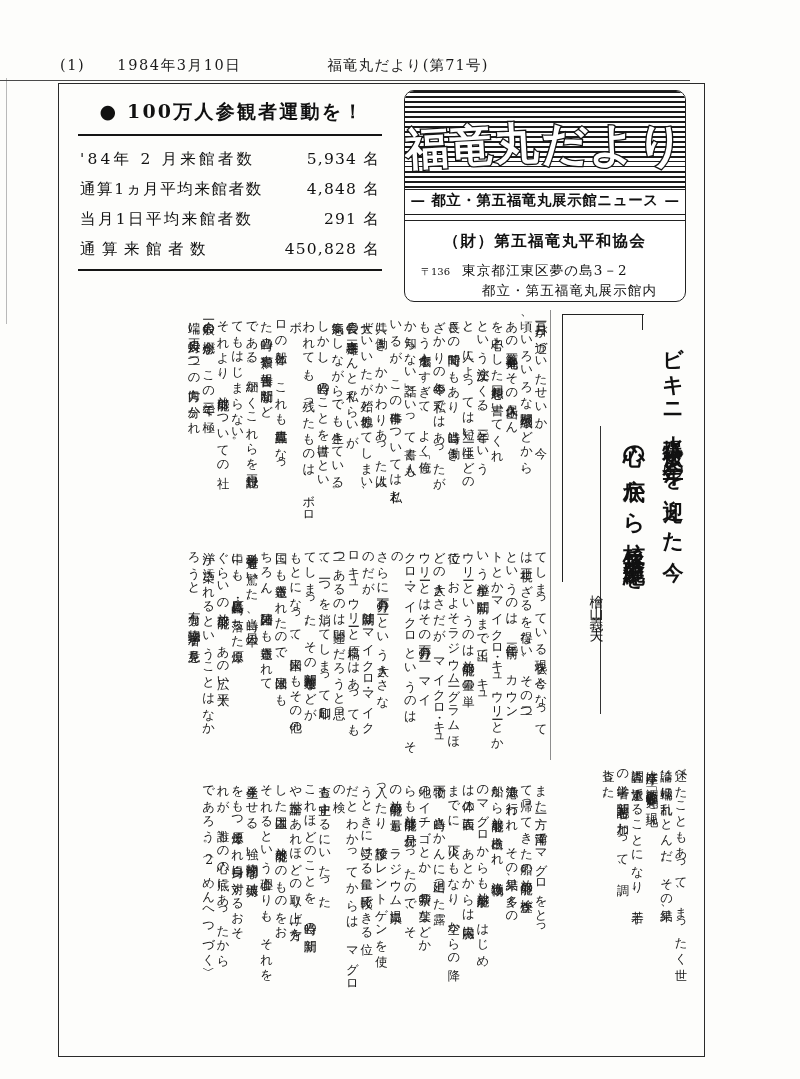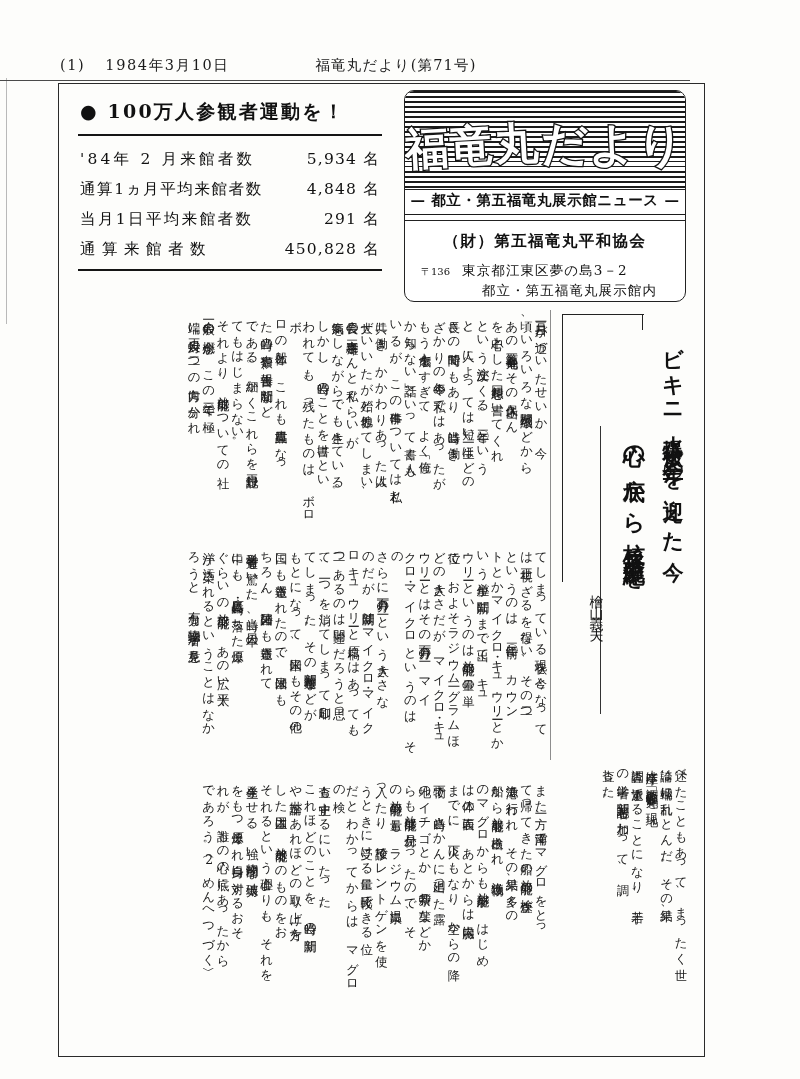--- a/index.html
+++ b/index.html
@@ -39,21 +39,21 @@
     left: 60px;
     top: 52px;
     width: 640px;
     height: 26px;
     display: flex;
     align-items: center;
     font-size: 14.5px;
     letter-spacing: 1.6px;
     color: #1a1a1a;
   }
-  #header-issue-date { margin-left: 20px; }
+  #header-issue-date { margin-left: 32px; }
   #header-paper-name { margin-left: 86px; letter-spacing: 1.2px; }
 
   
   .header-rule {
     position: absolute;
     left: 0px;
     top: 80px;
     width: 690px;
     height: 1px;
     background: #4a4a4a;
@@ -77,20 +77,21 @@
     top: 85px;
     width: 340px;
     height: 215px;
     box-sizing: border-box;
     padding: 14px 16px 6px 16px;
   }
   #stats-headline {
     font-size: 19px;
     font-weight: bold;
     letter-spacing: 2.2px;
+    text-align: center;
     padding-left: 4px;
     white-space: nowrap;
   }
   .stats-rule {
     height: 2px;
     background: #151515;
     margin: 9px 2px 4px 2px;
   }
   .stats-rule.bottom { margin-top: 6px; }
   #stats-rows { padding: 2px 4px 0 4px; }

